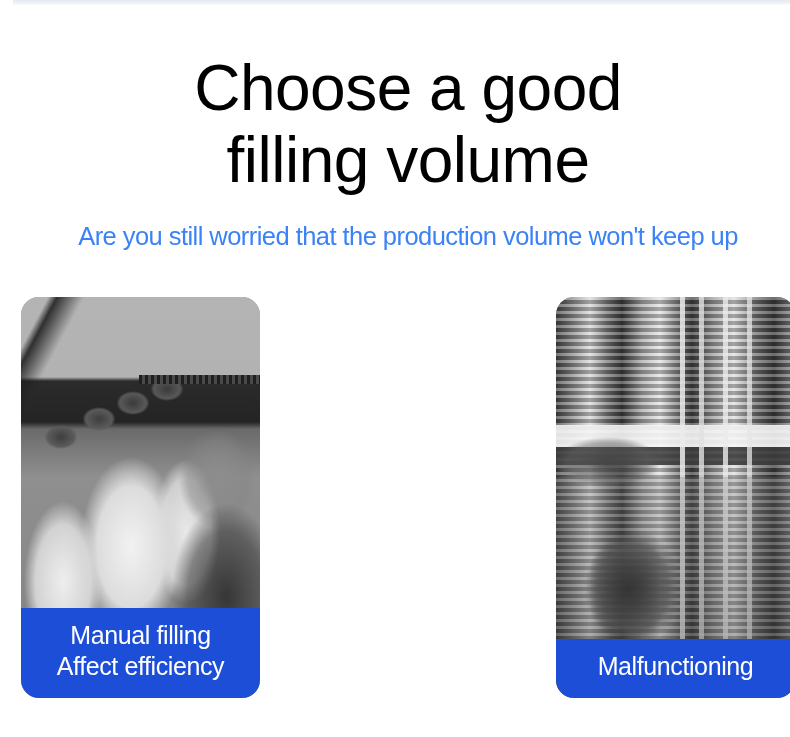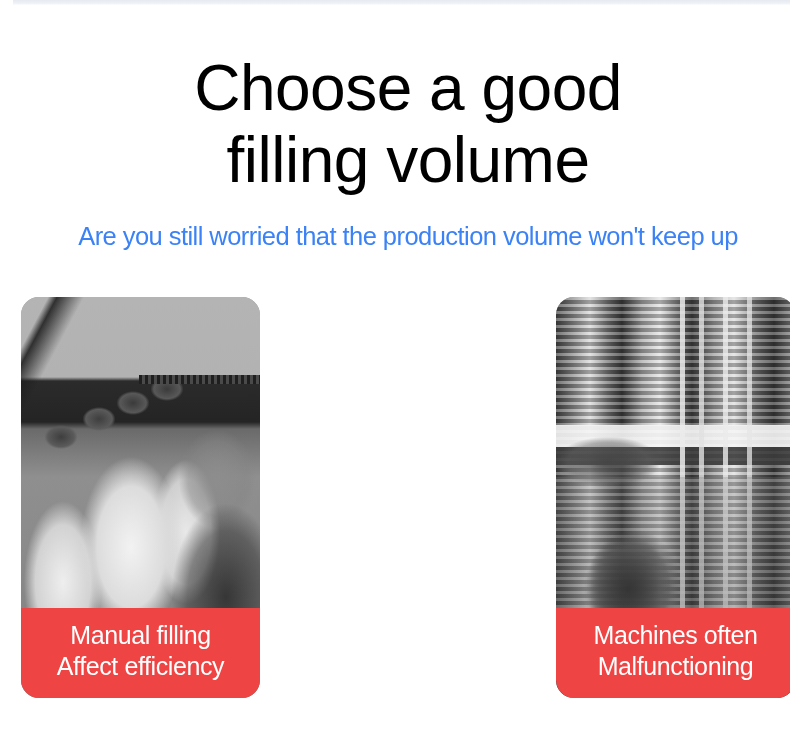--- a/index.html
+++ b/index.html
@@ -205,21 +205,21 @@
       linear-gradient(to bottom, #e8e8e8 0%, #d0d0d0 40%, #b8b8b8 100%);
   }
 
   
   .caption {
     position: absolute;
     left: 0;
     bottom: 0;
     width: 239px;
     padding: 12px 6px 16px;
-    background: #ef4444;
+    background: #1d4ed8;
     color: #ffffff;
     text-align: center;
     font-size: 25px;
     line-height: 31px;
     font-weight: 400;
     letter-spacing: -0.4px;
     border-bottom-left-radius: 18px;
     border-bottom-right-radius: 18px;
   }
   .caption .cap-line { display: block; white-space: nowrap; }
@@ -244,20 +244,19 @@
       <div class="photo photo-manual"></div>
       <div class="caption">
         <span class="cap-line">Manual filling</span>
         <span class="cap-line">Affect efficiency</span>
       </div>
     </div>
 
     <div class="card">
       <div class="photo photo-machine"></div>
       <div class="caption">
-        <span class="cap-line">Machines often</span>
         <span class="cap-line">Malfunctioning</span>
       </div>
     </div>
 
 
   </div>
 </div>
 
 </body></html>

